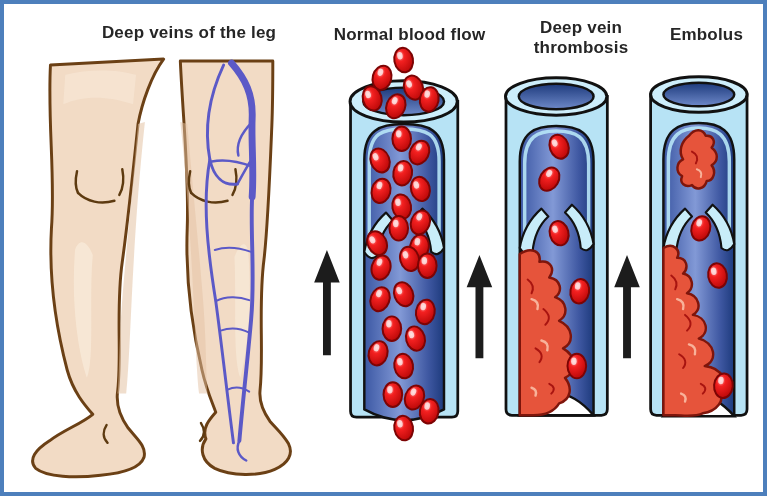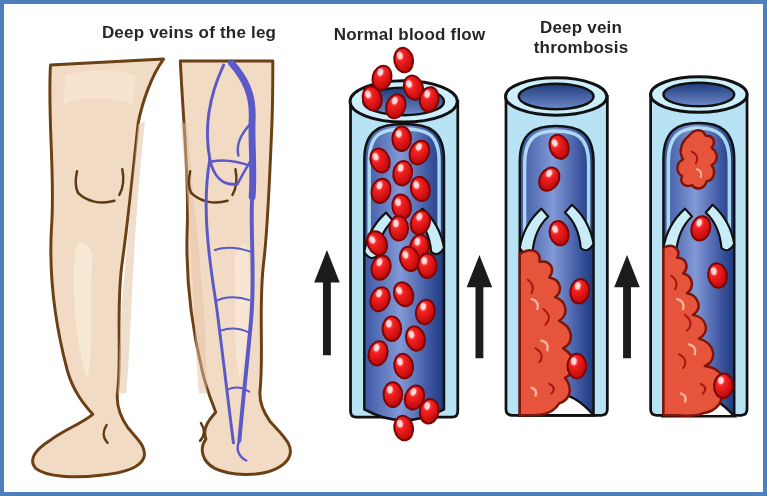--- a/index.html
+++ b/index.html
@@ -229,14 +229,15 @@
         <use href="#rbc" transform="translate(706,228) rotate(15)"></use>
         <use href="#rbc" transform="translate(723,276) rotate(-10)"></use>
         <use href="#rbc" transform="translate(729,388) rotate(5)"></use>
       </g>
     </g>
   </svg>
 
   <div class="title t-legs">Deep veins of the leg</div>
   <div class="title t-normal">Normal blood flow</div>
   <div class="title t-dvt">Deep vein thrombosis</div>
+  <div class="title t-embolus">Embolus</div>
 
 </div>
 
 </body></html>

